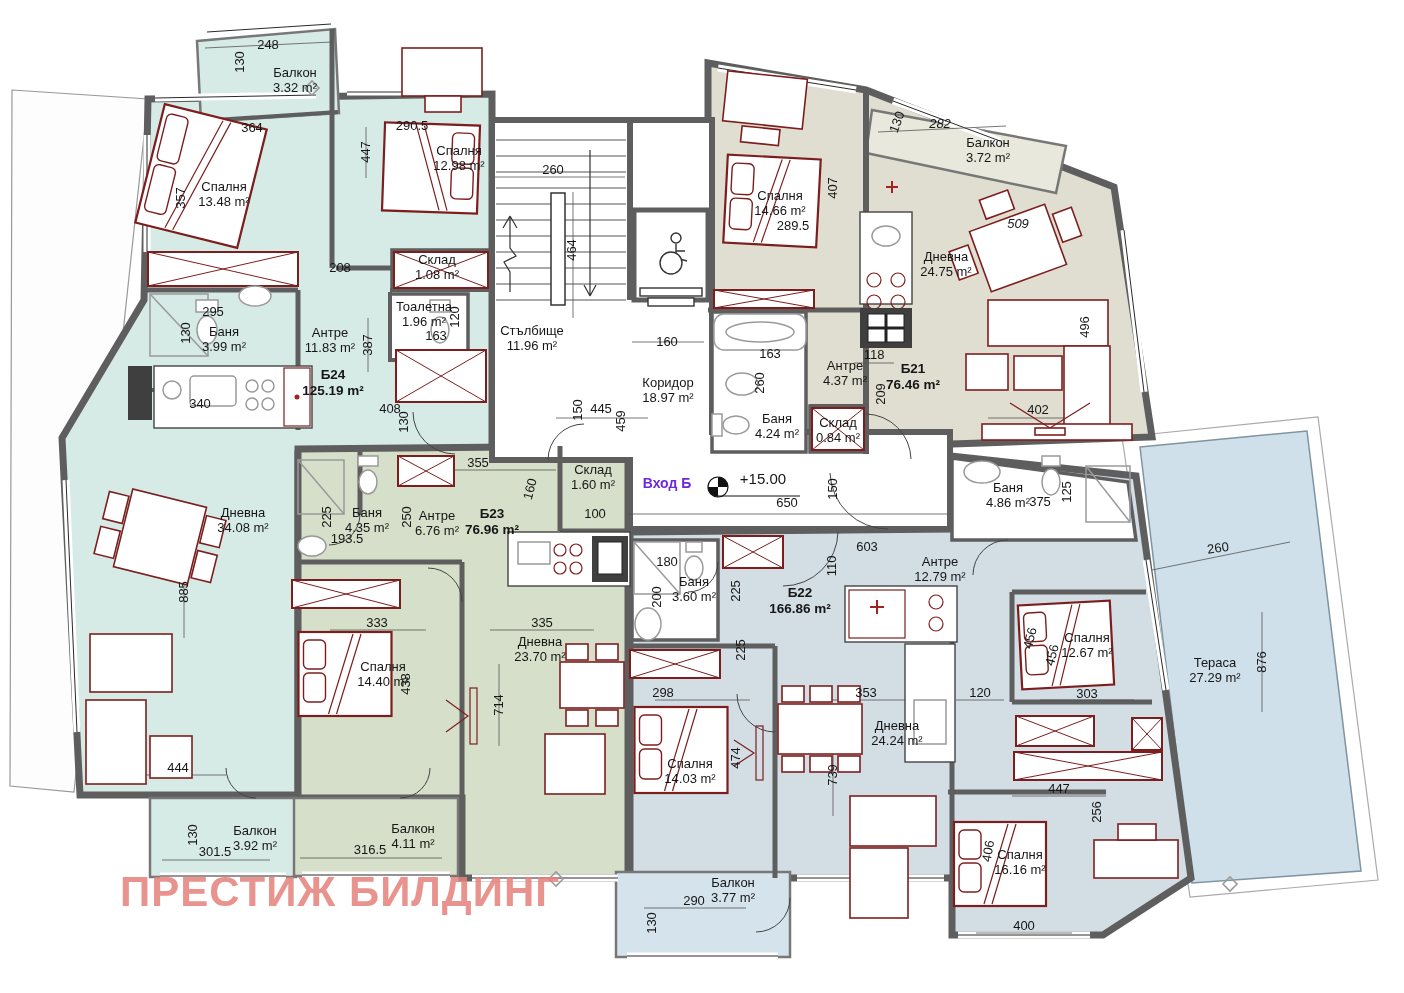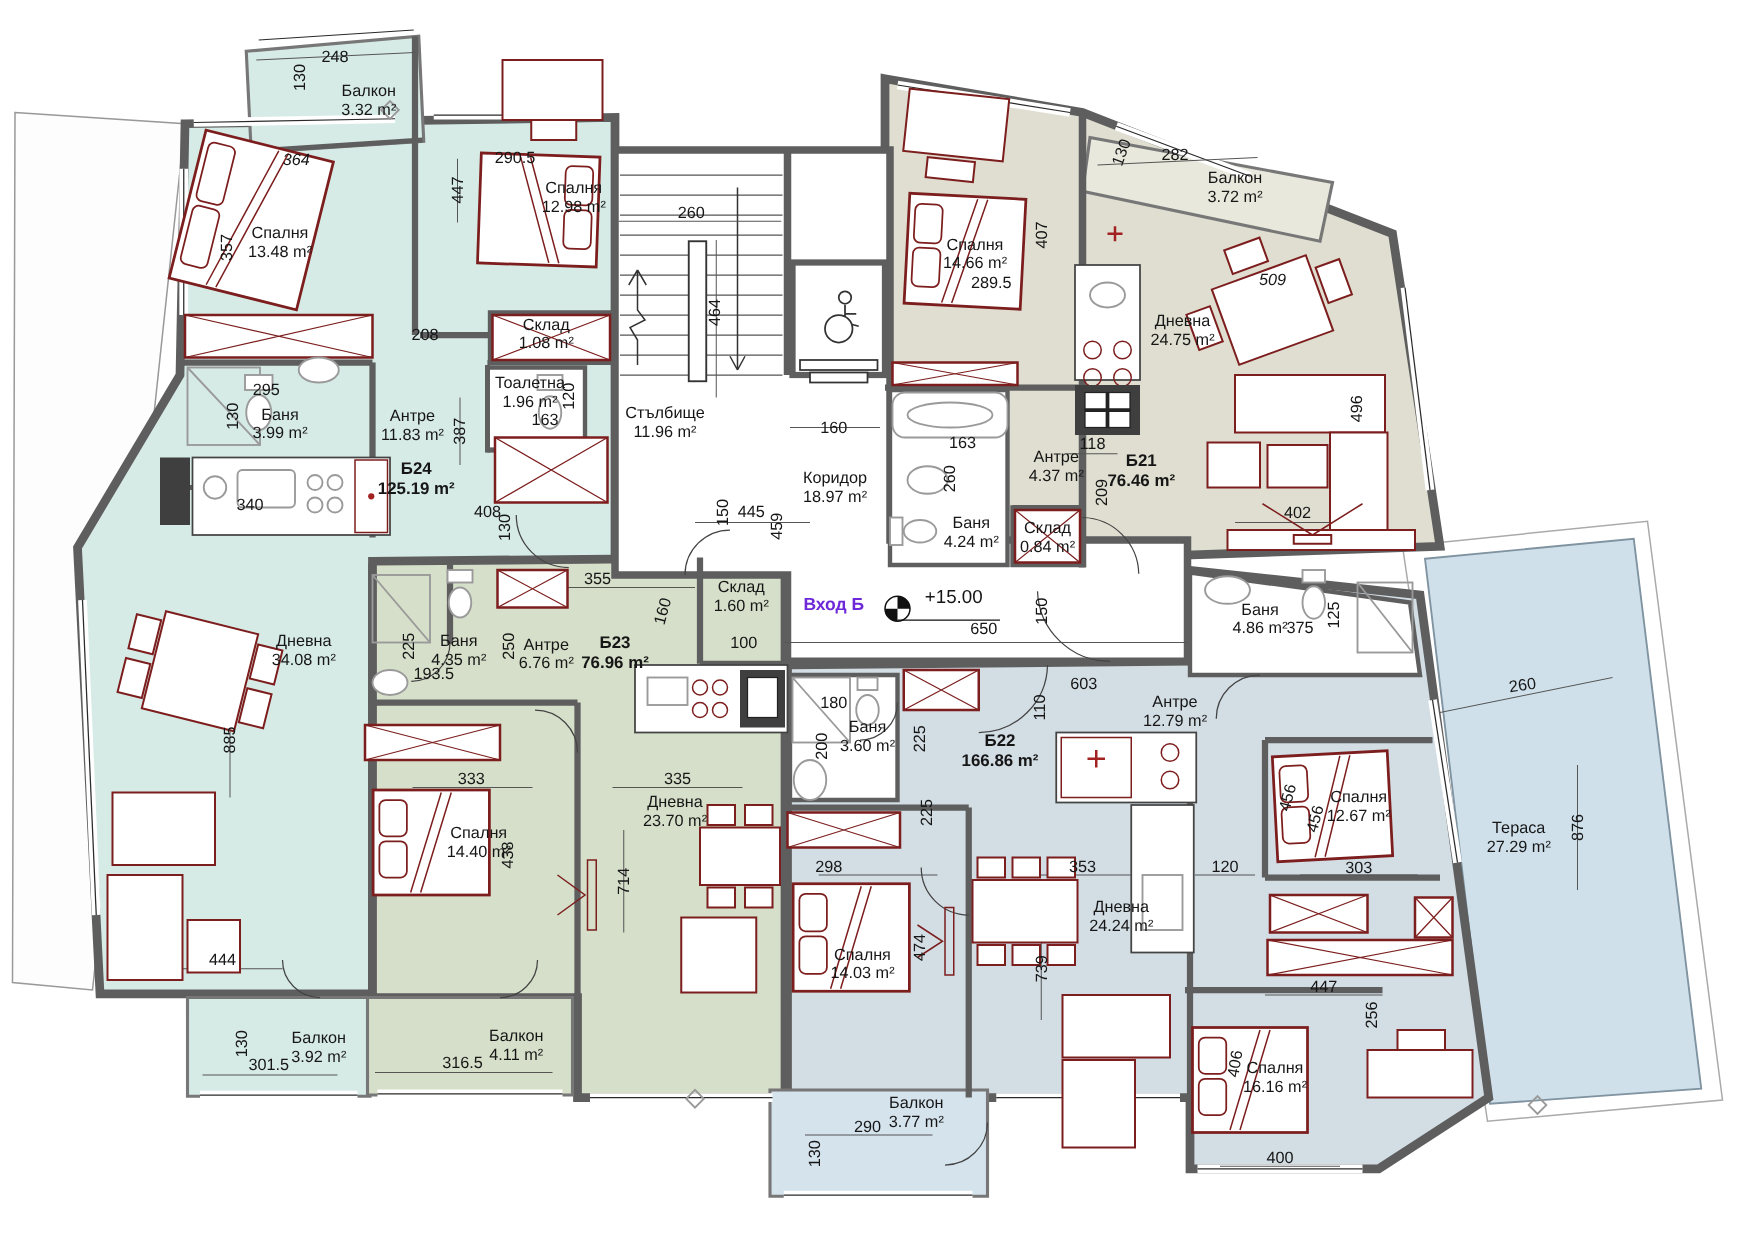--- a/index.html
+++ b/index.html
@@ -437,21 +437,21 @@
       <div class="lbl room-label" style="left: 897px; top: 733px;">Дневна<br>24.24 m²</div>
       <div class="lbl room-label" style="left: 1020px; top: 862px;">Спалня<br>16.16 m²</div>
       <div class="lbl room-label" style="left: 733px; top: 890px;">Балкон<br>3.77 m²</div>
       <div class="lbl room-label" style="left: 1215px; top: 670px;">Тераса<br>27.29 m²</div>
       <div class="lbl apt-tag" style="left: 333px; top: 383px;">Б24<br>125.19 m²</div>
       <div class="lbl apt-tag" style="left: 913px; top: 377px;">Б21<br>76.46 m²</div>
       <div class="lbl apt-tag" style="left: 492px; top: 522px;">Б23<br>76.96 m²</div>
       <div class="lbl apt-tag" style="left: 800px; top: 601px;">Б22<br>166.86 m²</div>
       <div class="lbl dim" style="left: 268px; top: 45px;">248</div>
       <div class="lbl dim" style="left: 240px; top: 62px; transform: translate(-50%, -50%) rotate(-90deg);">130</div>
-      <div class="lbl dim" style="left: 237px; top: 128px; font-style: italic;">364</div>
+      <div class="lbl dim" style="left: 252px; top: 128px;">364</div>
       <div class="lbl dim" style="left: 181px; top: 198px; transform: translate(-50%, -50%) rotate(-90deg);">357</div>
       <div class="lbl dim" style="left: 412px; top: 126px;">290.5</div>
       <div class="lbl dim" style="left: 366px; top: 152px; transform: translate(-50%, -50%) rotate(-90deg);">447</div>
       <div class="lbl dim" style="left: 340px; top: 268px;">208</div>
       <div class="lbl dim" style="left: 213px; top: 312px;">295</div>
       <div class="lbl dim" style="left: 186px; top: 333px; transform: translate(-50%, -50%) rotate(-90deg);">130</div>
       <div class="lbl dim" style="left: 200px; top: 404px;">340</div>
       <div class="lbl dim" style="left: 368px; top: 345px; transform: translate(-50%, -50%) rotate(-90deg);">387</div>
       <div class="lbl dim" style="left: 390px; top: 409px;">408</div>
       <div class="lbl dim" style="left: 404px; top: 422px; transform: translate(-50%, -50%) rotate(-90deg);">130</div>
@@ -459,21 +459,21 @@
       <div class="lbl dim" style="left: 455px; top: 317px; transform: translate(-50%, -50%) rotate(-90deg);">120</div>
       <div class="lbl dim" style="left: 553px; top: 170px;">260</div>
       <div class="lbl dim" style="left: 572px; top: 250px; transform: translate(-50%, -50%) rotate(-90deg);">464</div>
       <div class="lbl dim" style="left: 667px; top: 342px;">160</div>
       <div class="lbl dim" style="left: 601px; top: 409px;">445</div>
       <div class="lbl dim" style="left: 578px; top: 410px; transform: translate(-50%, -50%) rotate(-90deg);">150</div>
       <div class="lbl dim" style="left: 621px; top: 421px; transform: translate(-50%, -50%) rotate(-90deg);">459</div>
       <div class="lbl dim" style="left: 787px; top: 503px;">650</div>
       <div class="lbl dim" style="left: 595px; top: 514px;">100</div>
       <div class="lbl dim" style="left: 833px; top: 489px; transform: translate(-50%, -50%) rotate(-90deg);">150</div>
-      <div class="lbl dim" style="left: 940px; top: 124px;">282</div>
+      <div class="lbl dim" style="left: 940px; top: 124px; font-style: italic;">282</div>
       <div class="lbl dim" style="left: 897px; top: 122px; transform: translate(-50%, -50%) rotate(-70deg);">130</div>
       <div class="lbl dim" style="left: 833px; top: 188px; transform: translate(-50%, -50%) rotate(-90deg);">407</div>
       <div class="lbl dim" style="left: 793px; top: 226px;">289.5</div>
       <div class="lbl dim" style="left: 1018px; top: 224px; font-style: italic;">509</div>
       <div class="lbl dim" style="left: 1085px; top: 327px; transform: translate(-50%, -50%) rotate(-90deg);">496</div>
       <div class="lbl dim" style="left: 874px; top: 355px;">118</div>
       <div class="lbl dim" style="left: 881px; top: 394px; transform: translate(-50%, -50%) rotate(-90deg);">209</div>
       <div class="lbl dim" style="left: 1038px; top: 410px;">402</div>
       <div class="lbl dim" style="left: 770px; top: 354px;">163</div>
       <div class="lbl dim" style="left: 760px; top: 383px; transform: translate(-50%, -50%) rotate(-90deg);">260</div>
@@ -513,20 +513,21 @@
       <div class="lbl dim" style="left: 1218px; top: 548px; transform: translate(-50%, -50%) rotate(-8deg);">260</div>
       <div class="lbl dim" style="left: 1262px; top: 662px; transform: translate(-50%, -50%) rotate(-90deg);">876</div>
       <div class="lbl dim" style="left: 215px; top: 852px;">301.5</div>
       <div class="lbl dim" style="left: 370px; top: 850px;">316.5</div>
       <div class="lbl dim" style="left: 193px; top: 835px; transform: translate(-50%, -50%) rotate(-90deg);">130</div>
     </div>
 
   <div class="entrance-label">Вход Б</div>
   <div class="level-label">+15.00</div>
 
+  <div id="watermark">ПРЕСТИЖ БИЛДИНГ</div>
 </div>
 
 <style>
   .f{fill:#fff;stroke:#7d1e1e;stroke-width:1.6;}
   .fx{fill:none;stroke:#7d1e1e;stroke-width:1.2;}
   .g9{fill:#fff;stroke:#9a9a9a;stroke-width:1.5;}
   .g9n{fill:none;stroke:#9a9a9a;stroke-width:1.5;}
   .cnt{fill:#fff;stroke:#444;stroke-width:1.4;}
   .blk{fill:#3f3f3f;}
   .thin{stroke:#333;stroke-width:1.4;fill:#fff;}

